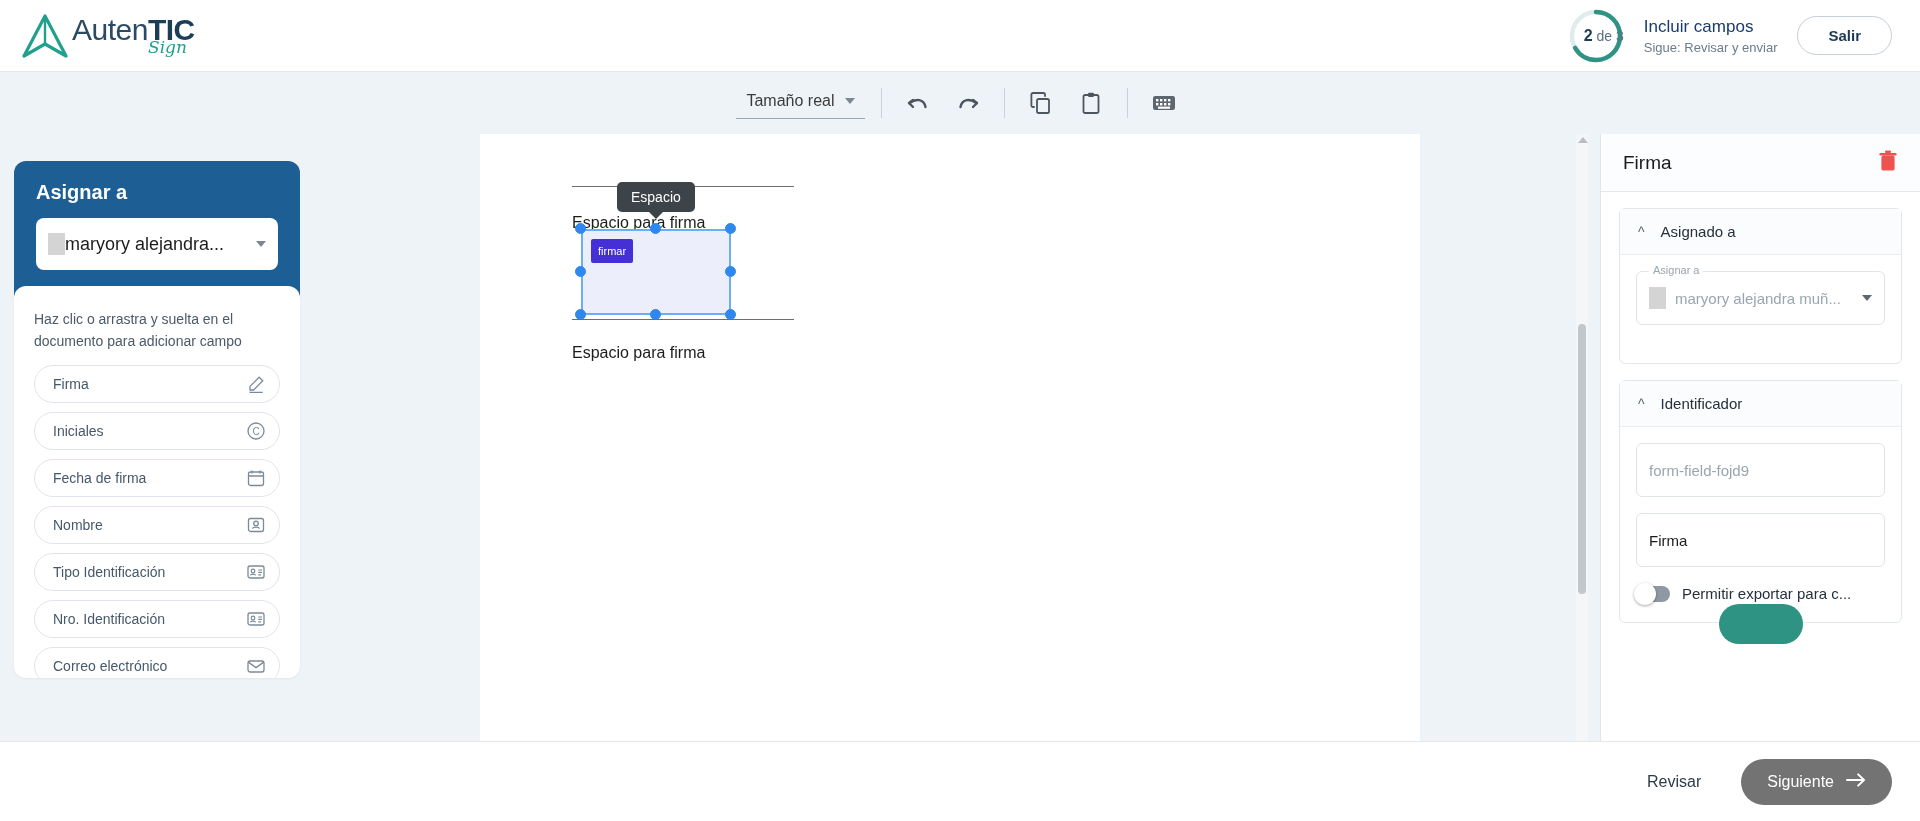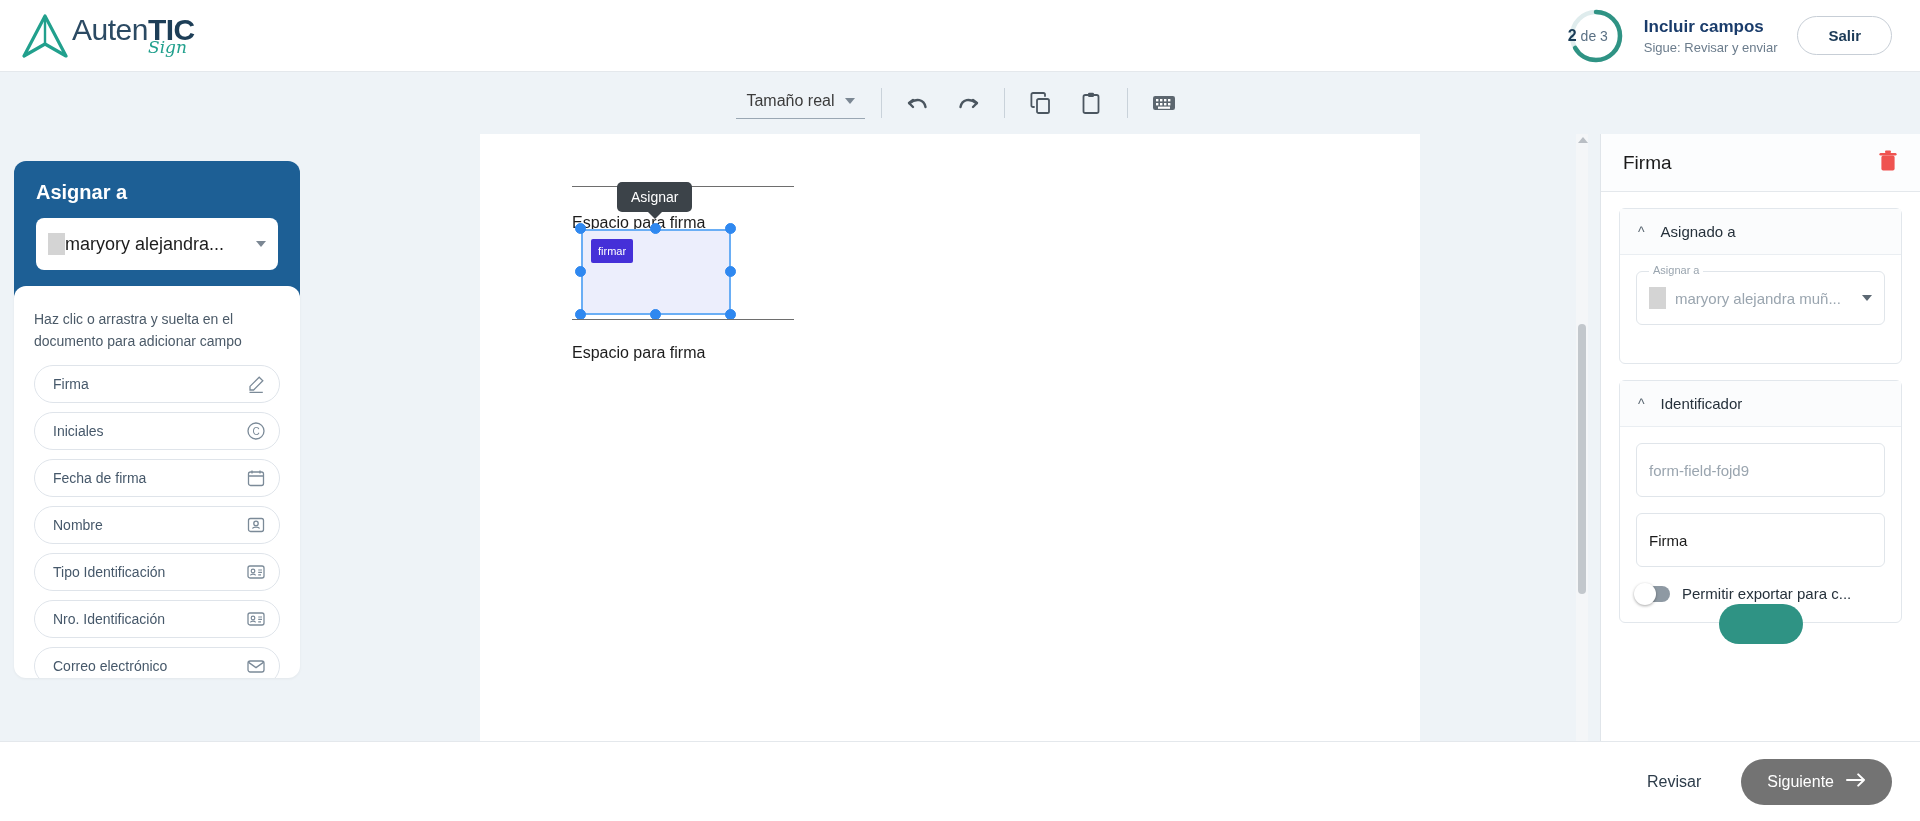--- a/index.html
+++ b/index.html
@@ -27,30 +27,30 @@
   .logo-sign {
     font-family: "DejaVu Serif", serif; font-style: italic;
     font-size: 17px; color: #21a08d; margin-top:-6px; margin-left: 76px;
   }
   .header-right {
     margin-left: auto; display: flex; align-items: center; gap: 20px;
     margin-right: 28px;
   }
   .step-ring {
     position: relative; width: 56px; height: 56px;
-    display:flex; align-items:center; justify-content:flex-start;
+    display:flex; align-items:center; justify-content:flex-end;
   }
   .step-ring svg { position:absolute; top:0; left:0; }
   .step-ring .step-txt {
     position: relative; font-size: 14px; color:#1a3c57; z-index:2; white-space:nowrap;
   }
   .step-ring .step-txt b { font-size:16px; font-weight:700; }
   .step-ring .step-txt .de { color:#5a7084; font-weight:400; }
   .step-info { display:flex; flex-direction:column; }
-  .step-title { font-size: 17px; font-weight: 700; color:#1a3c6b; line-height:1.25; }
+  .step-title { font-size: 17px; font-weight: 400; color:#1a3c6b; line-height:1.25; }
   .step-sub { font-size: 13px; color:#6b7c8c; margin-top:2px; }
   .exit-btn {
     border: 1px solid #c7ced6; background:#fff; border-radius: 22px;
     padding: 10px 30px; font-size: 15px; font-weight: 700; color:#1b3a57;
     cursor: pointer; font-family: "Liberation Sans", sans-serif;
   }
 
   
   .toolbar {
     position: absolute; top: 72px; left: 0;
@@ -410,21 +410,21 @@
       </div>
       <span class="handle" style="left:95px;  top:89px;"></span>
       <span class="handle" style="left:170px; top:89px;"></span>
       <span class="handle" style="left:245px; top:89px;"></span>
       <span class="handle" style="left:95px;  top:132px;"></span>
       <span class="handle" style="left:245px; top:132px;"></span>
       <span class="handle" style="left:95px;  top:175px;"></span>
       <span class="handle" style="left:170px; top:175px;"></span>
       <span class="handle" style="left:245px; top:175px;"></span>
 
-      <div class="tooltip" style="left:137px; top:48px;">Asignar</div>
+      <div class="tooltip" style="left:137px; top:48px;">Espacio</div>
 
       <div class="sig-line" style="position:absolute; left:92px; top:185px; width:222px;"></div>
       <div class="doc-label" style="position:absolute; left:92px; top:210px;">Espacio para firma</div>
     </div>
 
     <div class="vscroll" style="right:332px; top:0; height:607px;">
       <span class="scroll-arrow"></span>
       <span class="thumb" style="top:190px; height:270px;"></span>
     </div>
 

